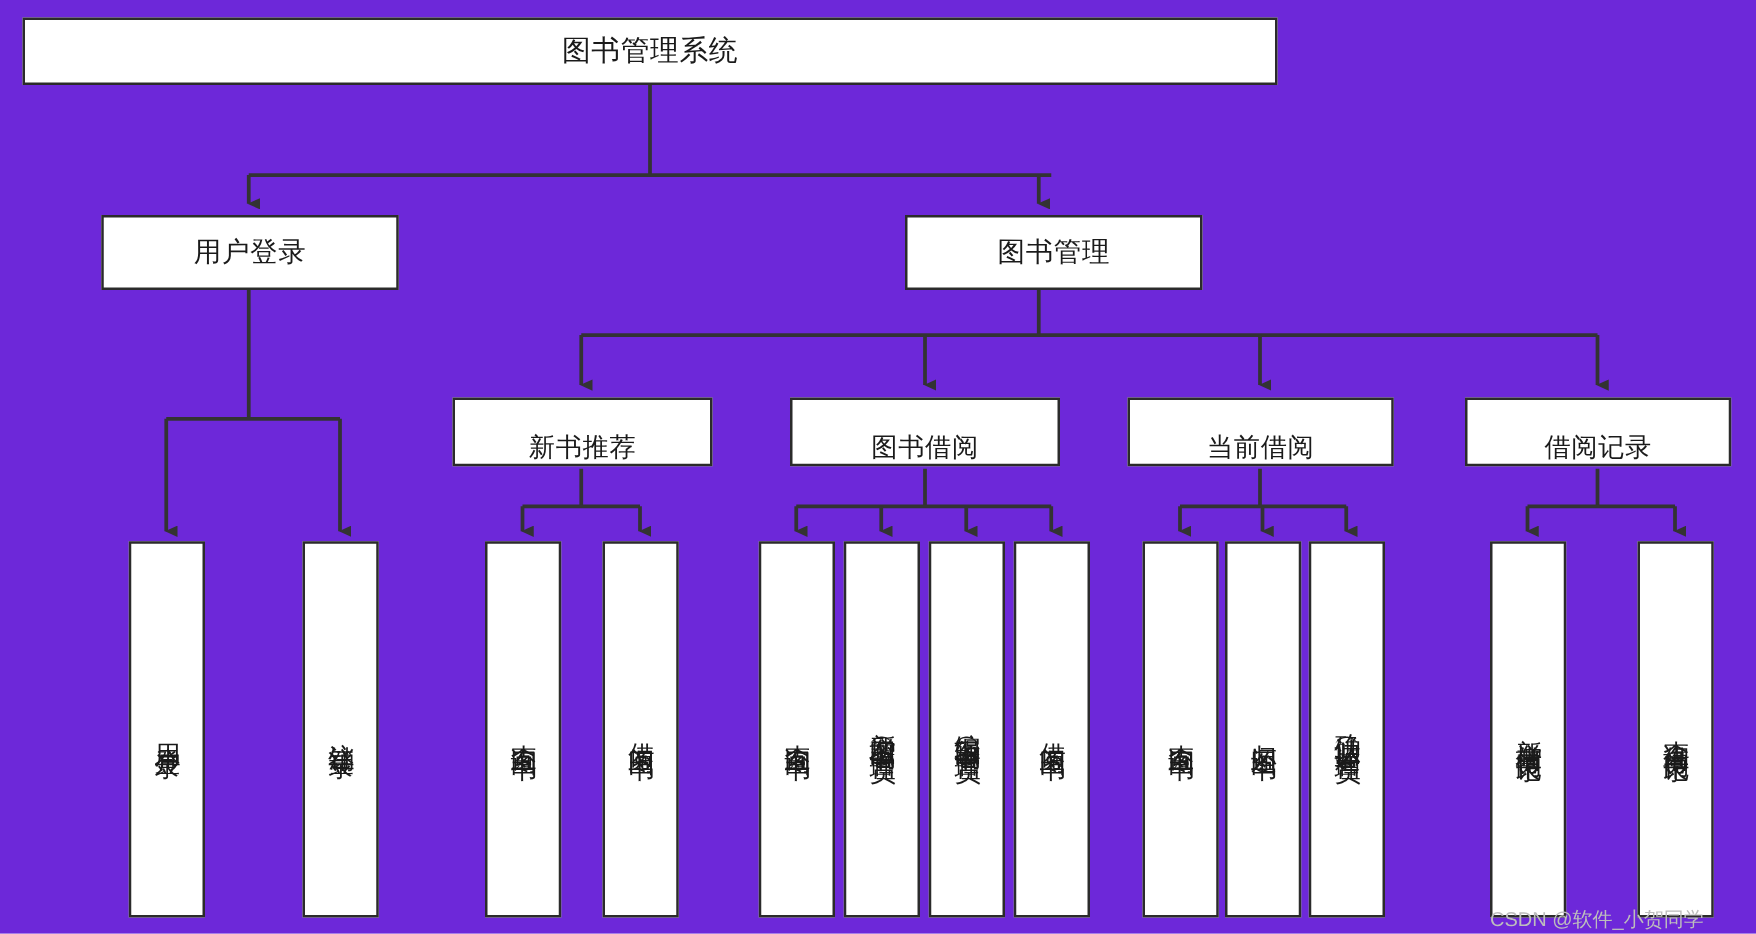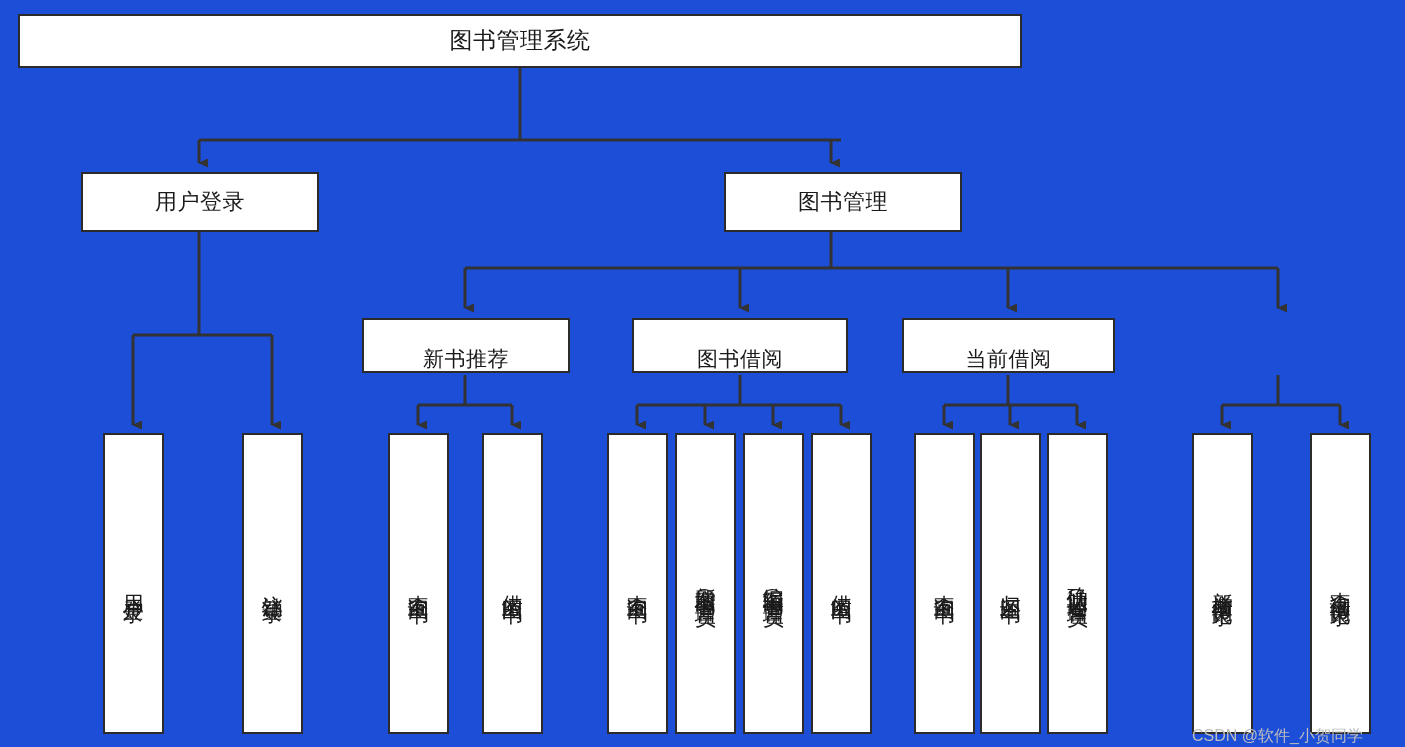--- a/index.html
+++ b/index.html
@@ -7,21 +7,21 @@
     padding: 0;
     background: #ffffff;
   }
   body {
     font-family: "Liberation Sans", "DejaVu Sans", sans-serif;
   }
   #canvas {
     position: relative;
     width: 1405px;
     height: 747px;
-    background: #1d4ed8;
+    background: #6d28d9;
     overflow: hidden;
   }
   svg.edges {
     position: absolute;
     left: 0;
     top: 0;
     width: 1405px;
     height: 747px;
   }
   .node {
@@ -138,20 +138,23 @@
 
   <div class="node level2" style="left:362px; top:318px; width:208px; height:55px;">
     <span class="label">新书推荐</span>
   </div>
   <div class="node level2" style="left:632px; top:318px; width:216px; height:55px;">
     <span class="label">图书借阅</span>
   </div>
   <div class="node level2" style="left:902px; top:318px; width:213px; height:55px;">
     <span class="label">当前借阅</span>
   </div>
+  <div class="node level2" style="left:1172px; top:318px; width:213px; height:55px;">
+    <span class="label">借阅记录</span>
+  </div>
 
   <div class="node leaf" style="left:103px; top:433px; width:61px; height:301px;">
     <span class="label">用户登录</span>
   </div>
   <div class="node leaf" style="left:242px; top:433px; width:61px; height:301px;">
     <span class="label">注销登录</span>
   </div>
 
   <div class="node leaf" style="left:388px; top:433px; width:61px; height:301px;">
     <span class="label">查询图书</span>

